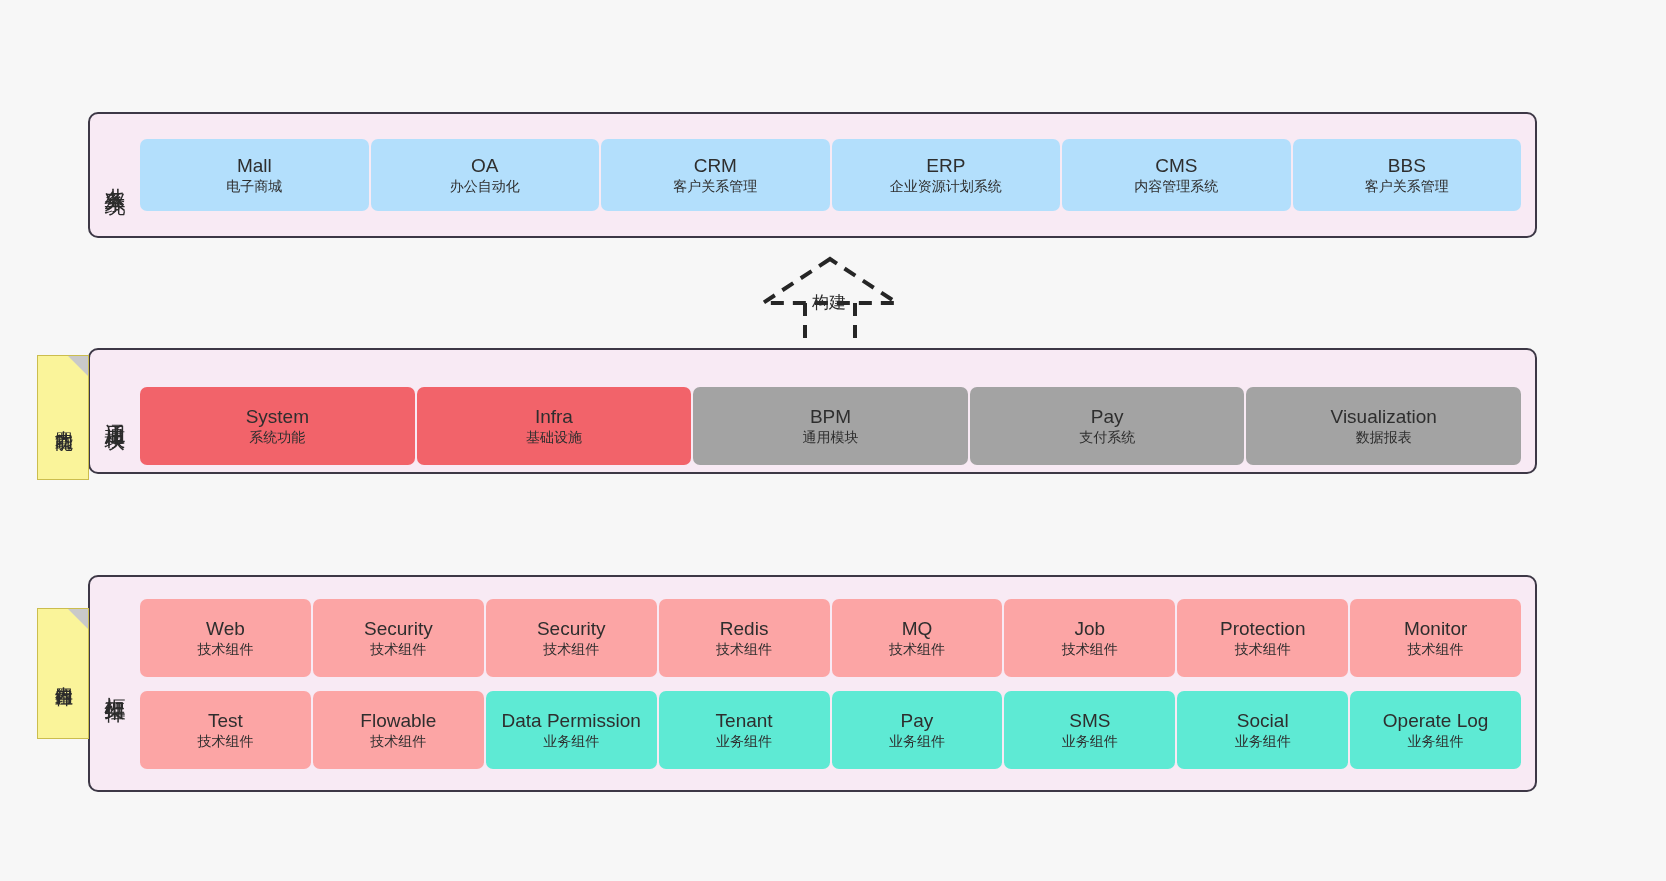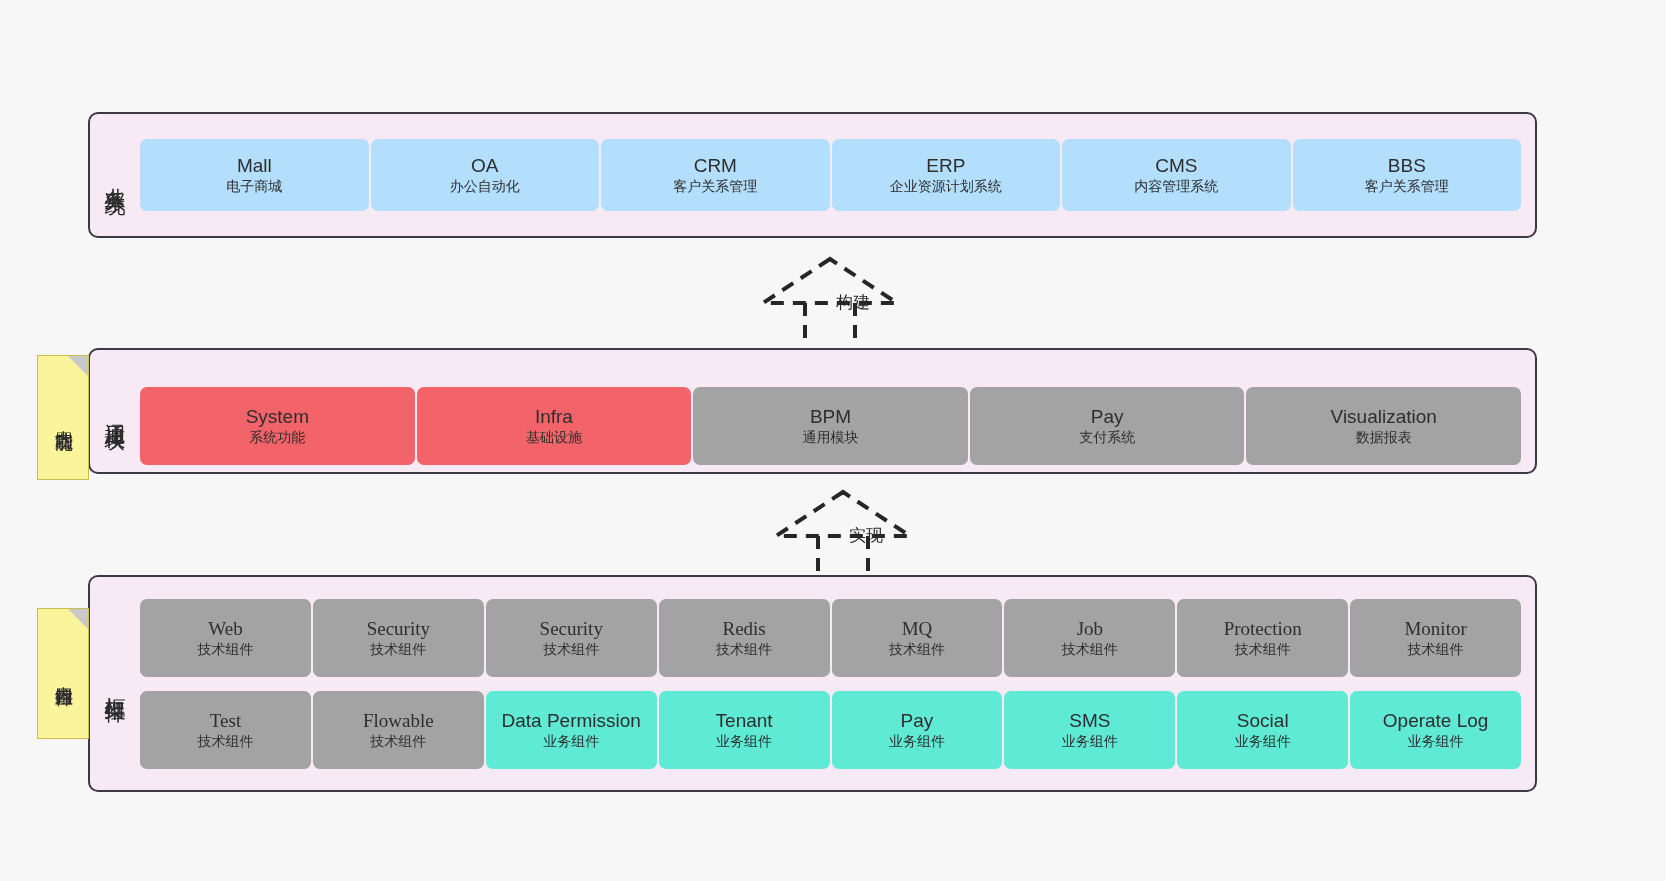--- a/index.html
+++ b/index.html
@@ -63,21 +63,21 @@
     line-height: 1.25;
     color: #2e2e2e;
   }
   .card .t1 { font-size: 19px; }
   .card .t2 { font-size: 14px; }
 
   
   .c-blue       { background: #b3dffc; }
   .c-red        { background: #f2636a; }
   .c-pink       { background: #a3a3a3; }
-  .c-green      { background: #a3a3a3; font-family: Liberation Serif, serif; }
+  .c-green      { background: #fca5a5; }
   .c-lightgreen { background: #5eead4; }
 
   
   #layer-business  { left: 88px;  top: 112px; width: 1449px; height: 126px; }
   #layer-business .card { height: 72px; }
 
   #layer-common    { left: 88px;  top: 348px; width: 1449px; height: 126px; }
   #layer-common .card { height: 78px; margin-top: 29px; }
 
   #layer-framework { left: 88px;  top: 575px; width: 1449px; height: 217px; }
@@ -114,21 +114,20 @@
 
   
   .connector { position: absolute; }
   .connector svg { display: block; overflow: visible; }
   .conn-label {
     position: absolute;
     font-size: 17px;
     color: #2b2b2b;
     background: transparent;
     white-space: nowrap;
-    margin-left: 24px;
   }
   #conn-build { left: 755px; top: 255px; width: 150px; height: 88px; }
   #conn-build .conn-label { left: 57px; top: 36px; }
   #conn-impl  { left: 768px; top: 488px; width: 150px; height: 88px; }
   #conn-impl  .conn-label { left: 57px; top: 36px; }
 </style>
 </head>
 <body>
 
 <div class="canvas">
@@ -194,27 +193,20 @@
           <span class="t2">支付系统</span>
         </div>
         <div class="card c-pink">
           <span class="t1">Visualization</span>
           <span class="t2">数据报表</span>
         </div>
       </div>
     </div>
   </div>
 
-  <div class="connector" id="conn-impl">
-    <svg width="150" height="88" viewBox="0 0 150 88">
-      <path d="M75 4 L8 48 L142 48 Z" fill="none" stroke="#262626" stroke-width="4" stroke-dasharray="13 9" stroke-linejoin="miter"></path>
-      <path d="M50 48 L50 88 M100 48 L100 88" fill="none" stroke="#262626" stroke-width="4" stroke-dasharray="13 9"></path>
-    </svg>
-    <span class="conn-label">实现</span>
-  </div>
 
   <div class="layer" id="layer-framework">
     <div class="layer-title">框架组件</div>
     <div class="cards-area">
 
       <div class="card-row">
         <div class="card c-green">
           <span class="t1">Web</span>
           <span class="t2">技术组件</span>
         </div>

